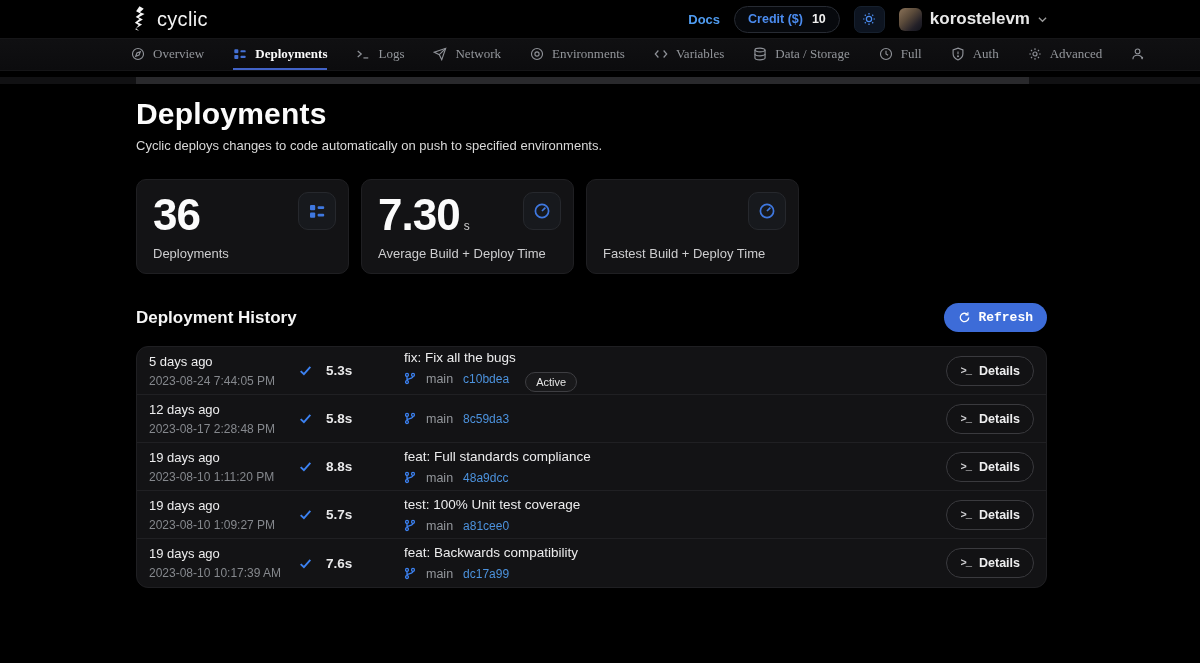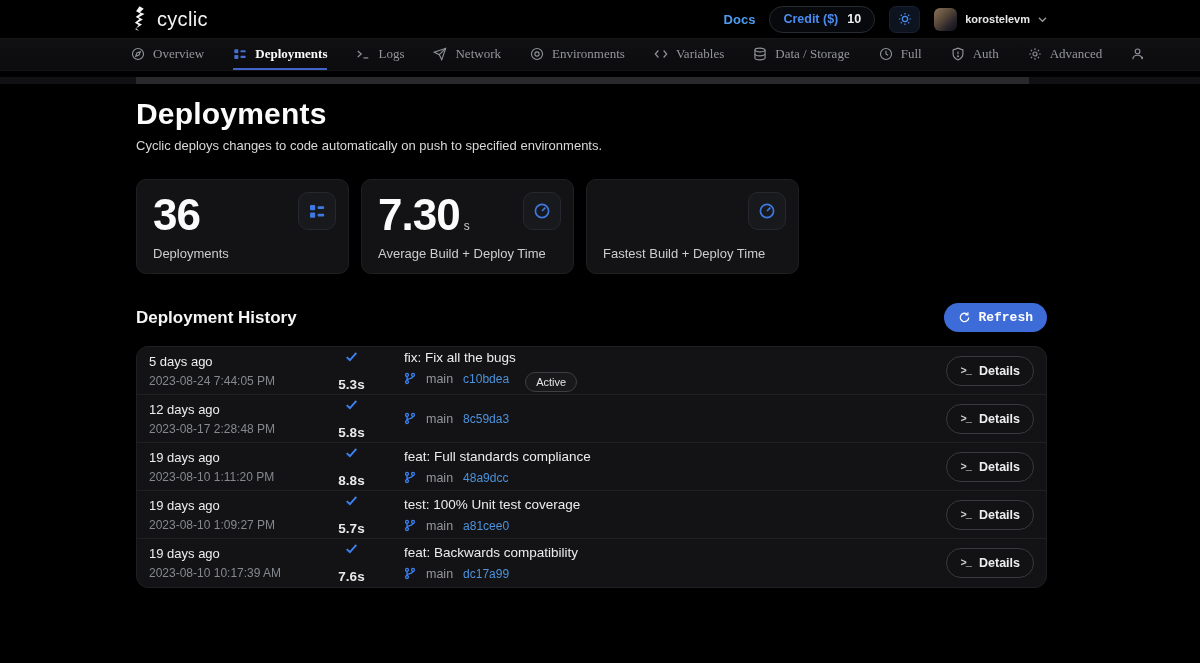--- a/index.html
+++ b/index.html
@@ -30,21 +30,21 @@
   .credit-value { color:#f0f0f0; font-size:12.5px; font-weight:700; }
   .theme-btn {
     width:31px; height:27px; border-radius:7px; background:#0d1420; border:1px solid #16202e;
     display:flex; align-items:center; justify-content:center; cursor:pointer;
   }
   .user-chip { display:flex; align-items:center; gap:8px; cursor:pointer; }
   .avatar {
     width:23px; height:23px; border-radius:6px;
     background:linear-gradient(135deg,#8a7258 0%,#5a4a3a 40%,#232028 75%,#11131c 100%);
   }
-  .user-name { font-size:11px; font-weight:700; color:#e8e8e8; }
+  .user-name { font-size:17px; font-weight:700; color:#e8e8e8; }
 
   
   .navbar {
     height:33px; background:linear-gradient(#101012,#0c0c0e);
     border-top:1px solid #161618; border-bottom:1px solid #151517;
     display:flex; align-items:stretch; gap:29px; padding:0 131px 0 131px;
     overflow:hidden; white-space:nowrap;
   }
   .tab {
     display:flex; align-items:center; gap:8px; font-size:13px; color:#93969b;
@@ -88,21 +88,21 @@
   .history-card {
     margin-top:14px; background:#131315; border:1px solid #1f1f22; border-radius:12px; overflow:hidden;
   }
   .hrow {
     display:grid; grid-template-columns:150px 105px 1fr auto; align-items:center;
     height:48px; padding:0 12px; border-bottom:1px solid #202023;
   }
   .hrow:last-child { border-bottom:none; }
   .row-age { font-size:13px; color:#ededee; margin-bottom:5px; }
   .row-ts { font-size:12px; color:#85888d; }
-  .row-durcell { display:flex; align-items:center; gap:14px;flex-direction:column; }
+  .row-durcell { display:flex; align-items:center; gap:14px; }
   .row-dur { font-size:13.5px; font-weight:600; color:#e9e9ea; }
   .row-msg { font-size:13.5px; color:#ececed; margin-bottom:7px; }
   .row-meta { display:flex; align-items:flex-start; gap:10px; }
   .row-branch { font-size:12.5px; color:#93969b; }
   .row-hash { font-size:12px; color:#4c92dd; text-decoration:none; cursor:pointer; }
   .row-badge {
     margin-left:6px; font-size:11px; color:#e5e5e5; border:1px solid #3e3e42;
     background:#19191b; border-radius:999px; padding:3px 10px;
   }
   .details-btn {

